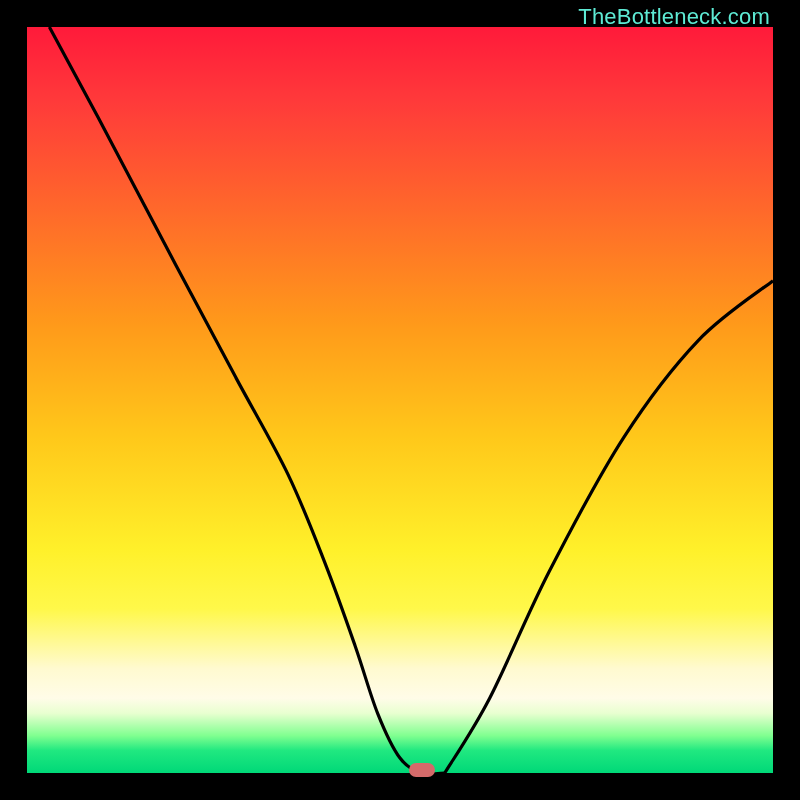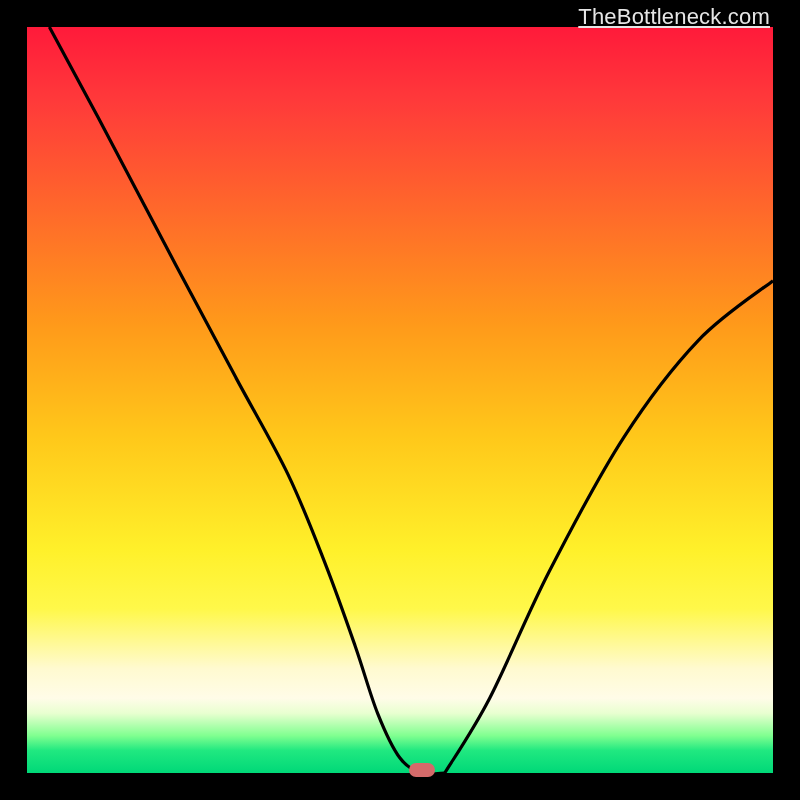--- a/index.html
+++ b/index.html
@@ -36,23 +36,22 @@
       #80ff90 95%,
       #20e880 97%,
       #00d878 100%);
   }
   .watermark {
     position: absolute;
     top: 4px;
     right: 30px;
     font-family: Arial, sans-serif;
     font-size: 22px;
-    color: #e5e5e5;
+    color: #5eead4;
     letter-spacing: 0.2px;
-    text-decoration: underline;
   }
   svg.curve {
     position: absolute;
     left: 27px;
     top: 27px;
     width: 746px;
     height: 746px;
     overflow: visible;
   }
   .marker {

